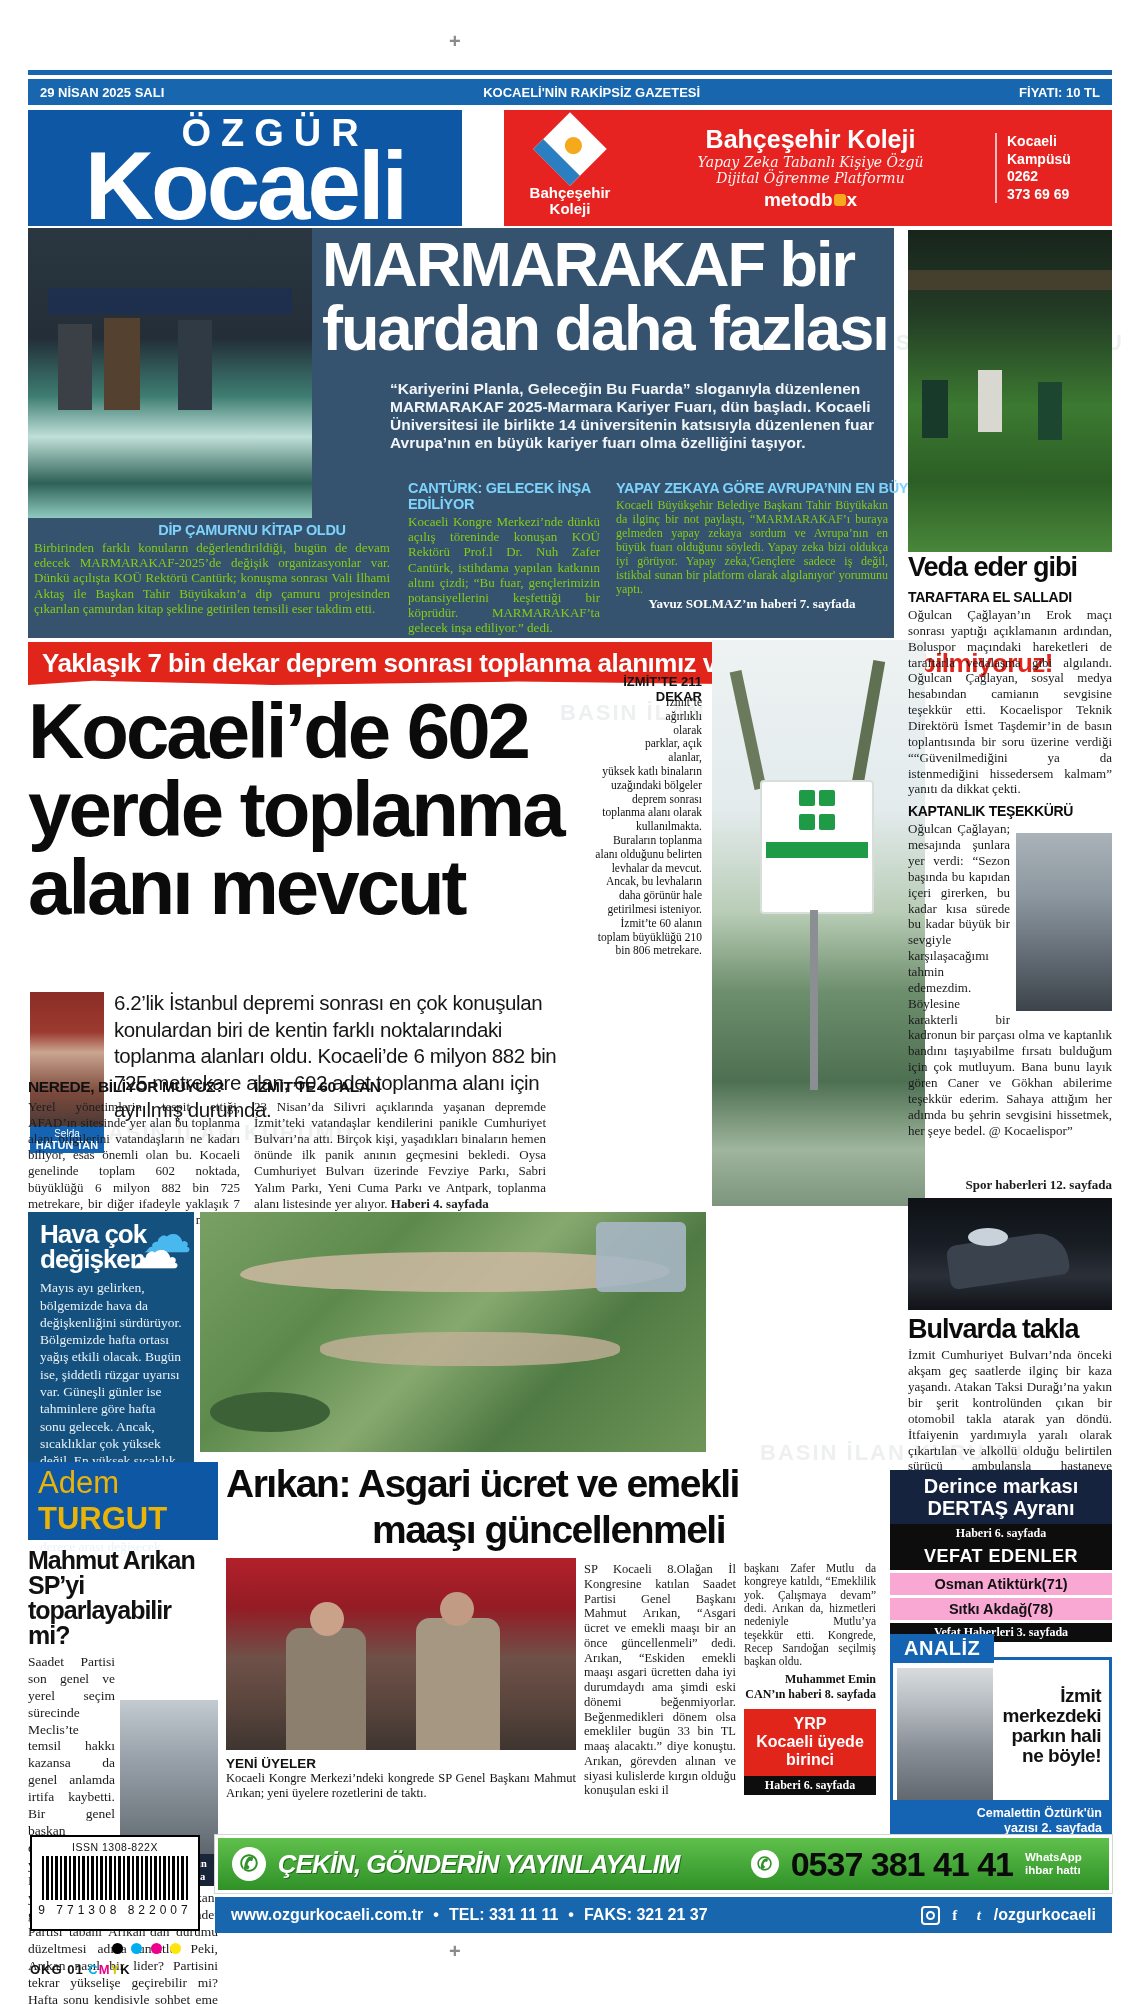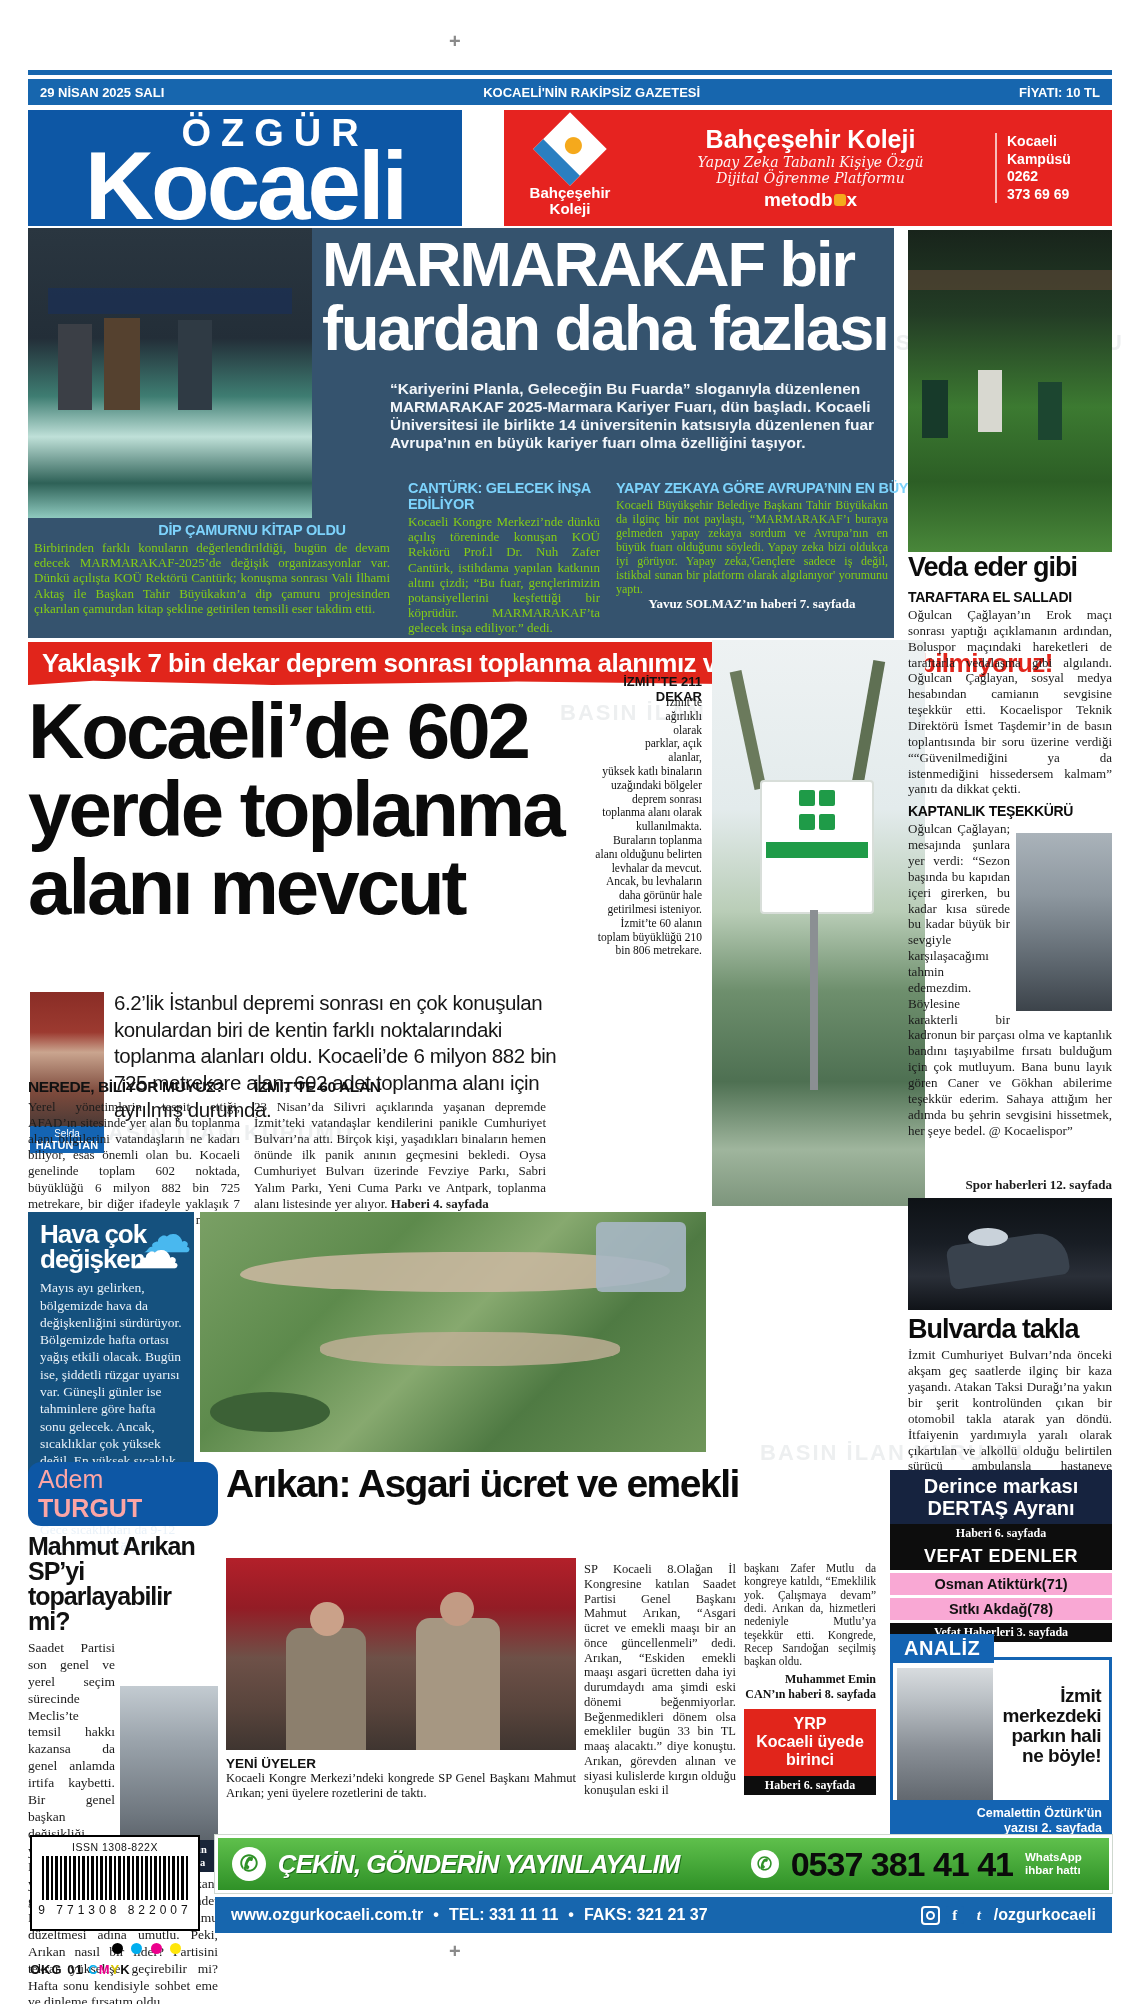--- a/index.html
+++ b/index.html
@@ -62,21 +62,21 @@
   .blkstrip{background:#0d0d0d;color:#fff;text-align:center;font-weight:bold;font-size:12px;padding:2px 0;}
   .vefatH{background:#0d0d0d;color:#fff;text-align:center;font-weight:bold;font-size:18px;padding:3px 0;letter-spacing:.5px;}
   .vrow{background:#f9a8d4;text-align:center;font-weight:bold;font-size:14.5px;padding:3px 0;margin-top:3px;}
   .analizLbl{background:#1464b3;color:#fff;font-weight:bold;font-size:20px;letter-spacing:.5px;
              padding:3px 14px;display:inline-block;}
   .analizPanel{border:3px solid #1464b3;background:#fff;box-sizing:border-box;}
   .analizH{font-weight:bold;font-size:19px;line-height:1.05;letter-spacing:-.5px;text-align:right;}
   .analizStrip{background:#1464b3;color:#fff;font-weight:bold;font-size:12.5px;text-align:right;
                padding:3px 10px;line-height:1.2;}
   
-  .turgutHdr{background:#0d57a5;color:#fca5a5;font-size:25px;padding:3px 10px;border-radius:13px;}
+  .turgutHdr{background:#0d57a5;color:#eab308;font-size:31px;padding:3px 10px;}
   .turgutH{font-weight:bold;font-size:25px;letter-spacing:-1px;line-height:1.0;margin:8px 0 6px;}
   .turgutX{font-size:13.5px;line-height:1.25;color:#1b1b1b;text-align:justify;}
   .capBox{position:absolute;left:0;bottom:0;width:100%;background:rgba(20,32,52,.92);color:#fff;
           font-weight:bold;font-size:10.5px;text-align:center;padding:3px 2px;box-sizing:border-box;}
   
   .arikanH{font-weight:bold;font-size:39px;letter-spacing:-1.5px;color:#0b0b0b;}
   .acol{font-size:12px;line-height:1.2;color:#1b1b1b;text-align:justify;}
   .yrp{background:#e1251b;color:#fff;text-align:center;font-weight:bold;font-size:16px;line-height:1.15;
        padding:6px 0;}
   
@@ -319,20 +319,21 @@
     <div class="turgutX ser">
       <span style="float:right;width:98px;height:186px;margin:46px 0 0 5px;position:relative;
             background:linear-gradient(180deg,#c3cbd1 0%,#9aa3ab 30%,#6e767e 70%,#474e55 100%)">
         <span class="capBox">Adem Turgut’un yazısı 3. sayfada</span>
       </span>
       <span>Saadet Partisi son genel ve yerel seçim sürecinde Meclis’te temsil hakkı kazansa da genel anlamda irtifa kaybetti. Bir genel başkan değişikliği yaşandı. 24 Kasım 2024’te yapılan kongrede Mahmut Arıkan, genel başkan seçilmişti. Saadet Partisi tabanı Arıkan’dan durumu düzeltmesi adına umutlu. Peki, Arıkan nasıl bir lider? Partisini tekrar yükselişe geçirebilir mi? Hafta sonu kendisiyle sohbet eme ve dinleme fırsatım oldu.</span>
     </div>
   </div>
 
   <div class="abs arikanH" style="left:226px;top:1462px">Arıkan: Asgari ücret ve emekli</div>
+  <div class="abs arikanH" style="left:372px;top:1508px">maaşı güncellenmeli</div>
 
   <div class="photo" style="left:226px;top:1558px;width:350px;height:192px;
        background:linear-gradient(180deg,#b3202a 0%,#931c25 26%,#6e5148 52%,#58443c 78%,#3f3530 100%)">
     <div style="position:absolute;left:60px;top:70px;width:80px;height:122px;background:#8c7f6d;border-radius:14px 14px 0 0"></div>
     <div style="position:absolute;left:190px;top:60px;width:84px;height:132px;background:#a69782;border-radius:14px 14px 0 0"></div>
     <div style="position:absolute;left:84px;top:44px;width:34px;height:34px;background:#caa189;border-radius:50%"></div>
     <div style="position:absolute;left:214px;top:34px;width:34px;height:34px;background:#c29b84;border-radius:50%"></div>
   </div>
   <div class="abs" style="left:226px;top:1756px;width:350px">
     <div style="font-weight:bold;font-size:13.5px">YENİ ÜYELER</div>

